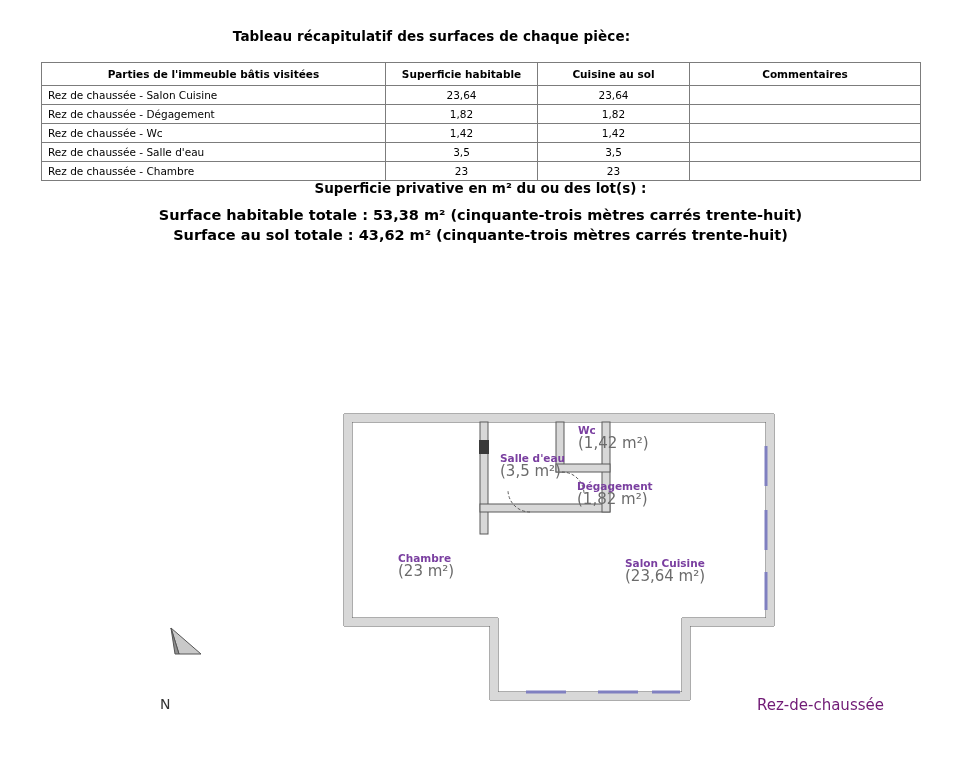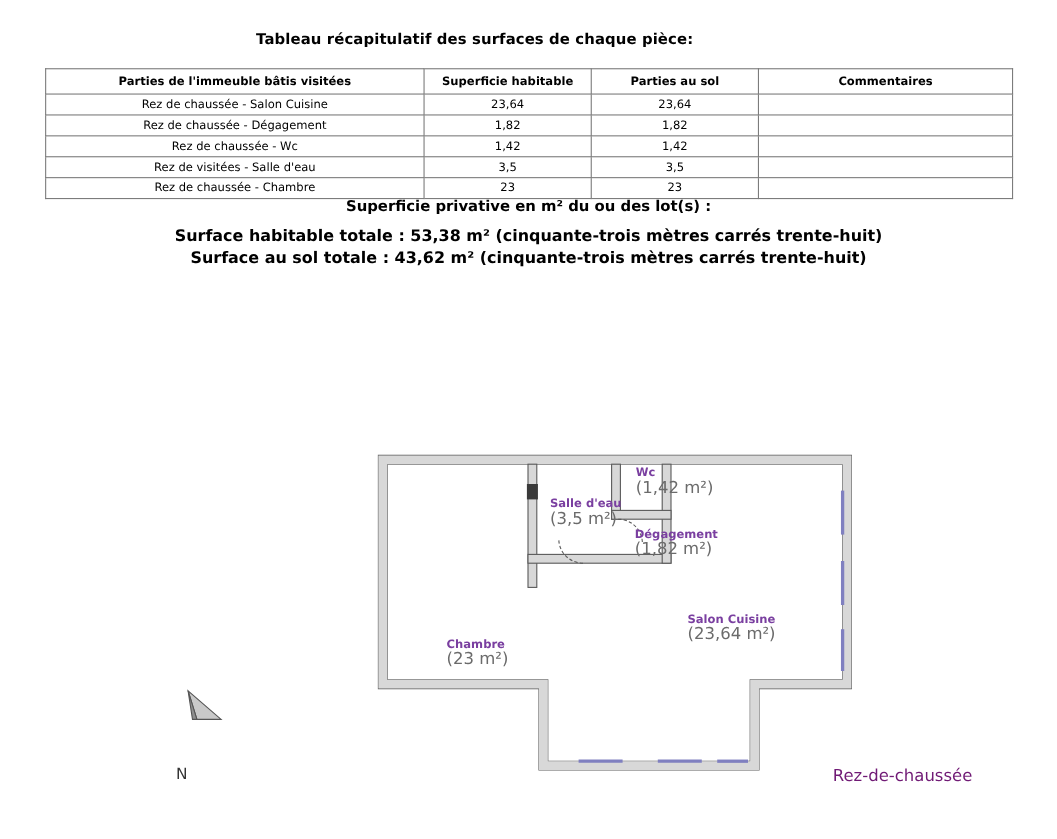--- a/index.html
+++ b/index.html
@@ -47,21 +47,21 @@
     height: 18px;
     padding: 0 6px;
     vertical-align: middle;
   }
   table.surfaces th {
     font-weight: bold;
     text-align: center;
     height: 22px;
     font-size: 10.5px;
   }
-  table.surfaces td.c-label { text-align: center; }
+  table.surfaces td.c-label { text-align: left; }
   table.surfaces td.c-num { text-align: center; }
   table.surfaces td.c-comment { text-align: left; }
 
   col.col-label { width: 344px; }
   col.col-hab { width: 152px; }
   col.col-sol { width: 152px; }
   col.col-comment { width: 231px; }
 
   
   .summary {
@@ -95,21 +95,21 @@
     font-weight: bold;
     line-height: 13px;
     white-space: nowrap;
   }
   .room-label .area {
     display: block;
     font-weight: normal;
     color: #6b6b6b;
     font-size: 15px;
   }
-  .lbl-chambre { left: 76px; top: 152px; margin-top: 28px; }
+  .lbl-chambre { left: 68px; top: 152px; }
   .lbl-salon   { left: 295px; top: 157px; }
   .lbl-salledeau { left: 170px; top: 52px; }
   .lbl-wc      { left: 248px; top: 24px; }
   .lbl-degagement { left: 247px; top: 80px; }
 
   .footer-floor {
     position: absolute;
     left: 757px;
     top: 696px;
     font-size: 15px;
@@ -143,21 +143,21 @@
     <colgroup>
       <col class="col-label">
       <col class="col-hab">
       <col class="col-sol">
       <col class="col-comment">
     </colgroup>
     <thead>
       <tr>
         <th>Parties de l'immeuble bâtis visitées</th>
         <th>Superficie habitable</th>
-        <th>Parties au sol</th>
+        <th>Cuisine au sol</th>
         <th>Commentaires</th>
       </tr>
     </thead>
     <tbody>
       <tr>
         <td class="c-label">Rez de chaussée - Salon Cuisine</td>
         <td class="c-num">23,64</td>
         <td class="c-num">23,64</td>
         <td class="c-comment"></td>
       </tr>
@@ -167,21 +167,21 @@
         <td class="c-num">1,82</td>
         <td class="c-comment"></td>
       </tr>
       <tr>
         <td class="c-label">Rez de chaussée - Wc</td>
         <td class="c-num">1,42</td>
         <td class="c-num">1,42</td>
         <td class="c-comment"></td>
       </tr>
       <tr>
-        <td class="c-label">Rez de visitées - Salle d'eau</td>
+        <td class="c-label">Rez de chaussée - Salle d'eau</td>
         <td class="c-num">3,5</td>
         <td class="c-num">3,5</td>
         <td class="c-comment"></td>
       </tr>
       <tr>
         <td class="c-label">Rez de chaussée - Chambre</td>
         <td class="c-num">23</td>
         <td class="c-num">23</td>
         <td class="c-comment"></td>
       </tr>

